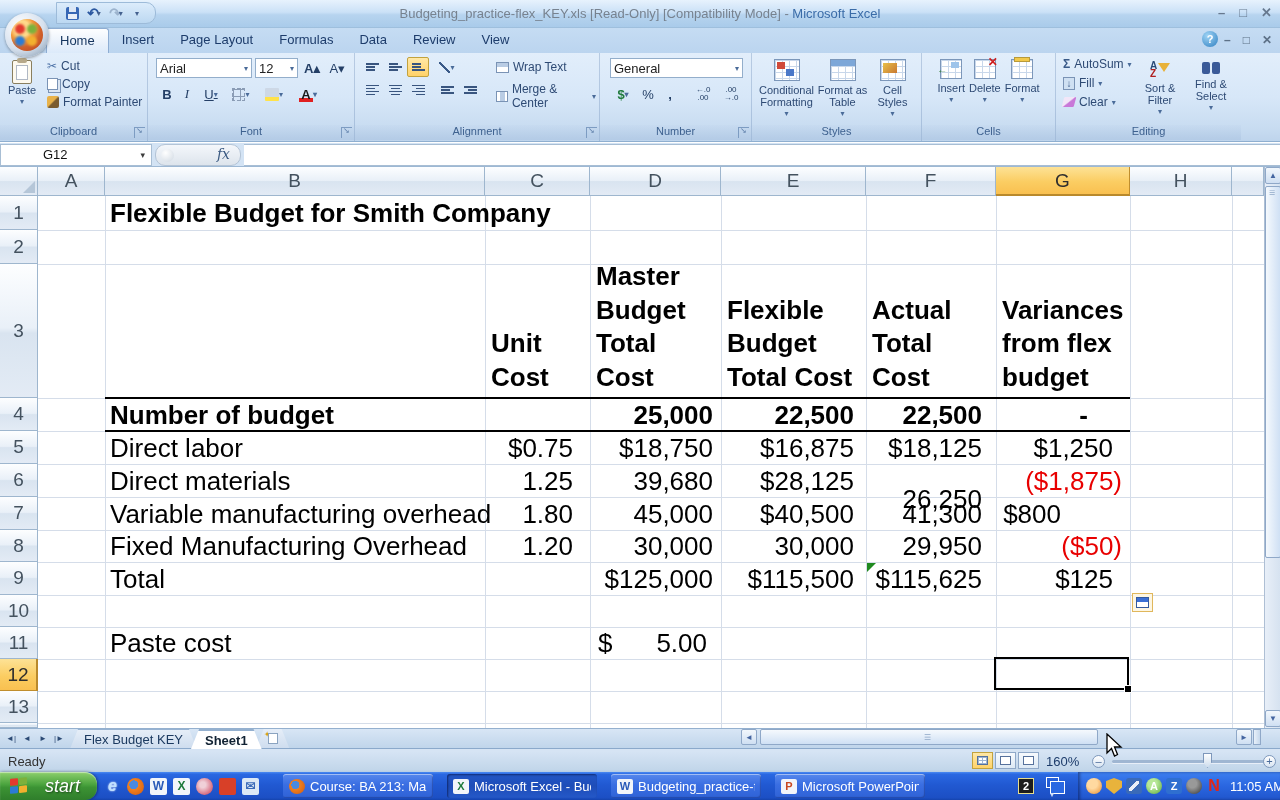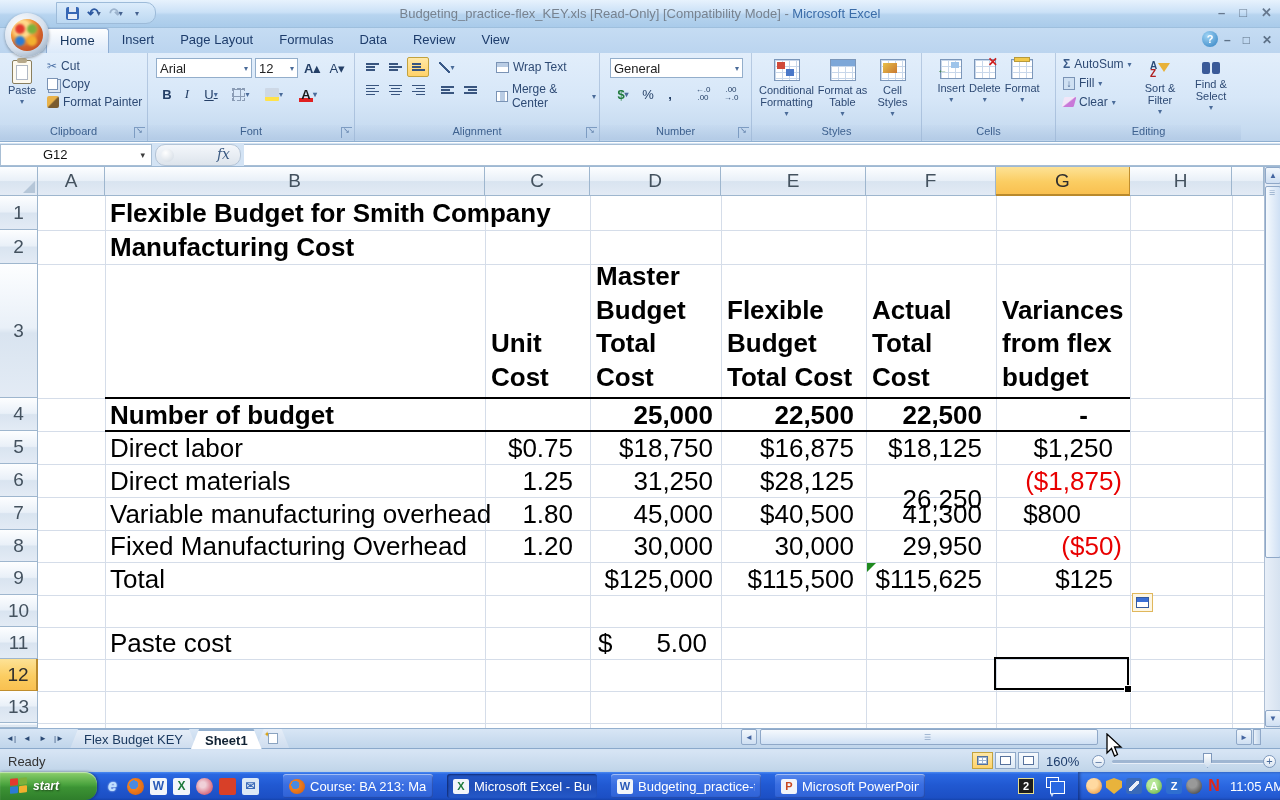--- a/index.html
+++ b/index.html
@@ -129,21 +129,21 @@
 .zoomlvl { position:absolute; left:1046px; top:5px; font-size:13px; color:#1d3c6b; }
 .zminus,.zplus { position:absolute; top:6px; width:13px; height:13px; border-radius:50%; border:1px solid #7d97bb; background:linear-gradient(#fff,#d8e4f2); color:#4a6b99; font-size:11px; line-height:11px; text-align:center; }
 .ztrack { position:absolute; left:1112px; top:11px; width:152px; height:3px; background:#9fb6d2; border-radius:2px; box-shadow:0 1px 0 #e7eef8; }
 .zthumb { position:absolute; left:1203px; top:4px; width:9px; height:15px; background:linear-gradient(#fdfefe,#cfdded); border:1px solid #7d97bb; clip-path:polygon(0 0,100% 0,100% 60%,50% 100%,0 60%); }
 
 
 .taskbar { position:absolute; left:0; top:772px; width:1280px; height:28px;
   background:linear-gradient(#4a8af2 0%,#2a68e2 8%,#2159d2 45%,#1c4fc4 92%,#1544ae); }
 .startbtn { position:absolute; left:0; top:0; height:28px; width:97px; border-radius:0 12px 12px 0;
   background:linear-gradient(#8ed06d,#4aa33e 45%,#3c9334 55%,#2f7e2b); box-shadow:inset 0 1px 1px rgba(255,255,255,.5), 1px 0 3px rgba(0,0,0,.4); display:flex; align-items:center; padding-left:10px; gap:5px; }
-.startbtn .label { color:#fff; font-size:12px; font-weight:bold; font-style:italic; text-shadow:1px 1px 2px rgba(0,0,0,.5); }
+.startbtn .label { color:#fff; font-size:18px; font-weight:normal; font-style:italic; text-shadow:1px 1px 2px rgba(0,0,0,.5);margin-left:12px; }
 .flag { width:18px; height:16px; display:grid; grid-template-columns:8px 8px; grid-template-rows:7px 7px; gap:1px; transform:skewY(-6deg); }
 .flag i { border-radius:1px; }
 .flag i:nth-child(1){background:#e23a2e;} .flag i:nth-child(2){background:#7cb13c;} .flag i:nth-child(3){background:#2c7bd4;} .flag i:nth-child(4){background:#f2b02e;}
 .qlaunch { position:absolute; left:104px; top:2px; height:24px; display:flex; align-items:center; gap:6px; }
 .ql { width:17px; height:17px; border-radius:2px; display:flex; align-items:center; justify-content:center; font-size:12px; font-weight:bold; }
 .tbtn { position:absolute; top:2px; height:24px; width:150px; border-radius:3px;
   background:linear-gradient(#5687ec,#3a6ee2 45%,#2f62d6); box-shadow:inset 0 1px 0 rgba(255,255,255,.45), inset -1px -1px 1px rgba(0,0,40,.25);
   display:flex; align-items:center; gap:5px; padding:0 6px; color:#fff; font-size:13px; }
 .tbtn.pressed { background:linear-gradient(#2256c6,#1e4db8 50%,#2458c8); box-shadow:inset 1px 1px 2px rgba(0,0,30,.5); }
 .tbtn .txt { white-space:nowrap; overflow:hidden; }
@@ -535,49 +535,48 @@
       <div class="hline" style="left: 38px; top: 297px; width: 1226px;"></div>
       <div class="hline" style="left: 38px; top: 330px; width: 1226px;"></div>
       <div class="hline" style="left: 38px; top: 363px; width: 1226px;"></div>
       <div class="hline" style="left: 38px; top: 395px; width: 1226px;"></div>
       <div class="hline" style="left: 38px; top: 428px; width: 1226px;"></div>
       <div class="hline" style="left: 38px; top: 460px; width: 1226px;"></div>
       <div class="hline" style="left: 38px; top: 492px; width: 1226px;"></div>
       <div class="hline" style="left: 38px; top: 524px; width: 1226px;"></div>
       <div class="hline" style="left: 38px; top: 556px; width: 1226px;"></div>
       <div class="cell bold" style="top: 29px; height: 34px; left: 110px; width: auto;">Flexible Budget for Smith Company</div>
-      <div class="cell bold" style="top: 63px; height: 34px; left: 110px; width: auto;">Manufacturing Cost</div>
       <div class="cell bold mlwrap" style="top: 97px; height: 134px; left: 491px; width: 99px;"><div class="ml">Unit<br>Cost</div></div>
       <div class="cell bold mlwrap" style="top: 97px; height: 134px; left: 596px; width: 125px;"><div class="ml">Master<br>Budget<br>Total<br>Cost</div></div>
       <div class="cell bold mlwrap" style="top: 97px; height: 134px; left: 727px; width: 139px;"><div class="ml">Flexible<br>Budget<br>Total Cost</div></div>
       <div class="cell bold mlwrap" style="top: 97px; height: 134px; left: 872px; width: 124px;"><div class="ml">Actual<br>Total<br>Cost</div></div>
       <div class="cell bold mlwrap" style="top: 97px; height: 134px; left: 1002px; width: 128px;"><div class="ml">Variances<br>from flex<br>budget</div></div>
       <div class="cell bold" style="top: 231px; height: 33px; left: 110px; width: auto;">Number of budget</div>
       <div class="cell bold right" style="top: 231px; height: 33px; left: 590px; width: 123px;">25,000</div>
       <div class="cell bold right" style="top: 231px; height: 33px; left: 721px; width: 133px;">22,500</div>
       <div class="cell bold right" style="top: 231px; height: 33px; left: 866px; width: 116px;">22,500</div>
       <div class="cell bold right" style="top: 231px; height: 33px; left: 996px; width: 92px;">-</div>
       <div class="cell" style="top: 264px; height: 33px; left: 110px; width: auto;">Direct labor</div>
       <div class="cell right" style="top: 264px; height: 33px; left: 485px; width: 88px;">$0.75</div>
       <div class="cell right" style="top: 264px; height: 33px; left: 590px; width: 123px;">$18,750</div>
       <div class="cell right" style="top: 264px; height: 33px; left: 721px; width: 133px;">$16,875</div>
       <div class="cell right" style="top: 264px; height: 33px; left: 866px; width: 116px;">$18,125</div>
       <div class="cell right" style="top: 264px; height: 33px; left: 996px; width: 117px;">$1,250</div>
       <div class="cell" style="top: 297px; height: 33px; left: 110px; width: auto;">Direct materials</div>
       <div class="cell right" style="top: 297px; height: 33px; left: 485px; width: 88px;">1.25</div>
-      <div class="cell right" style="top: 297px; height: 33px; left: 590px; width: 123px;">31,250</div>
+      <div class="cell right" style="top: 297px; height: 33px; left: 590px; width: 123px;">39,680</div>
       <div class="cell right" style="top: 297px; height: 33px; left: 721px; width: 133px;">$28,125</div>
       <div class="cell right" style="top: 297px; height: 33px; left: 866px; width: 116px; margin-top: 18px;">26,250</div>
       <div class="cell red right" style="top: 297px; height: 33px; left: 996px; width: 126px;">($1,875)</div>
       <div class="cell" style="top: 330px; height: 33px; left: 110px; width: auto;">Variable manufacturing overhead</div>
       <div class="cell right" style="top: 330px; height: 33px; left: 485px; width: 88px;">1.80</div>
       <div class="cell right" style="top: 330px; height: 33px; left: 590px; width: 123px;">45,000</div>
       <div class="cell right" style="top: 330px; height: 33px; left: 721px; width: 133px;">$40,500</div>
       <div class="cell right" style="top: 330px; height: 33px; left: 866px; width: 116px;">41,300</div>
-      <div class="cell right" style="top: 330px; height: 33px; left: 964px; width: 117px;">$800</div>
+      <div class="cell right" style="top: 330px; height: 33px; left: 944px; width: 117px;">$800</div>
       <div class="cell" style="top: 363px; height: 32px; left: 110px; width: auto;">Fixed Manufacturing Overhead</div>
       <div class="cell right" style="top: 363px; height: 32px; left: 485px; width: 88px;">1.20</div>
       <div class="cell right" style="top: 363px; height: 32px; left: 590px; width: 123px;">30,000</div>
       <div class="cell right" style="top: 363px; height: 32px; left: 721px; width: 133px;">30,000</div>
       <div class="cell right" style="top: 363px; height: 32px; left: 866px; width: 116px;">29,950</div>
       <div class="cell red right" style="top: 363px; height: 32px; left: 996px; width: 126px;">($50)</div>
       <div class="cell" style="top: 395px; height: 33px; left: 110px; width: auto;">Total</div>
       <div class="cell right" style="top: 395px; height: 33px; left: 590px; width: 123px;">$125,000</div>
       <div class="cell right" style="top: 395px; height: 33px; left: 721px; width: 133px;">$115,500</div>
       <div class="cell right" style="top: 395px; height: 33px; left: 866px; width: 116px;">$115,625</div>

